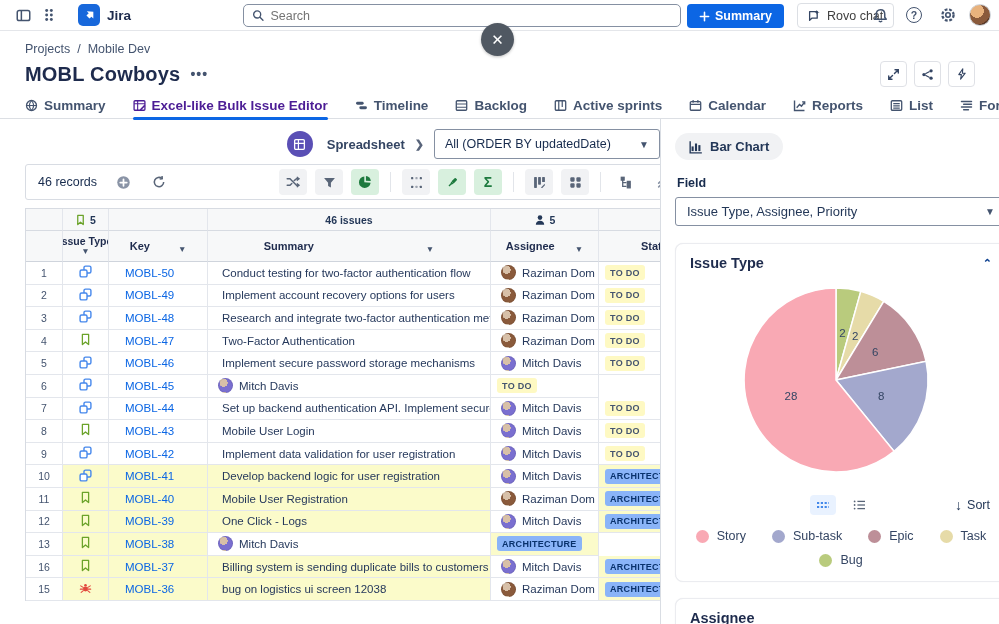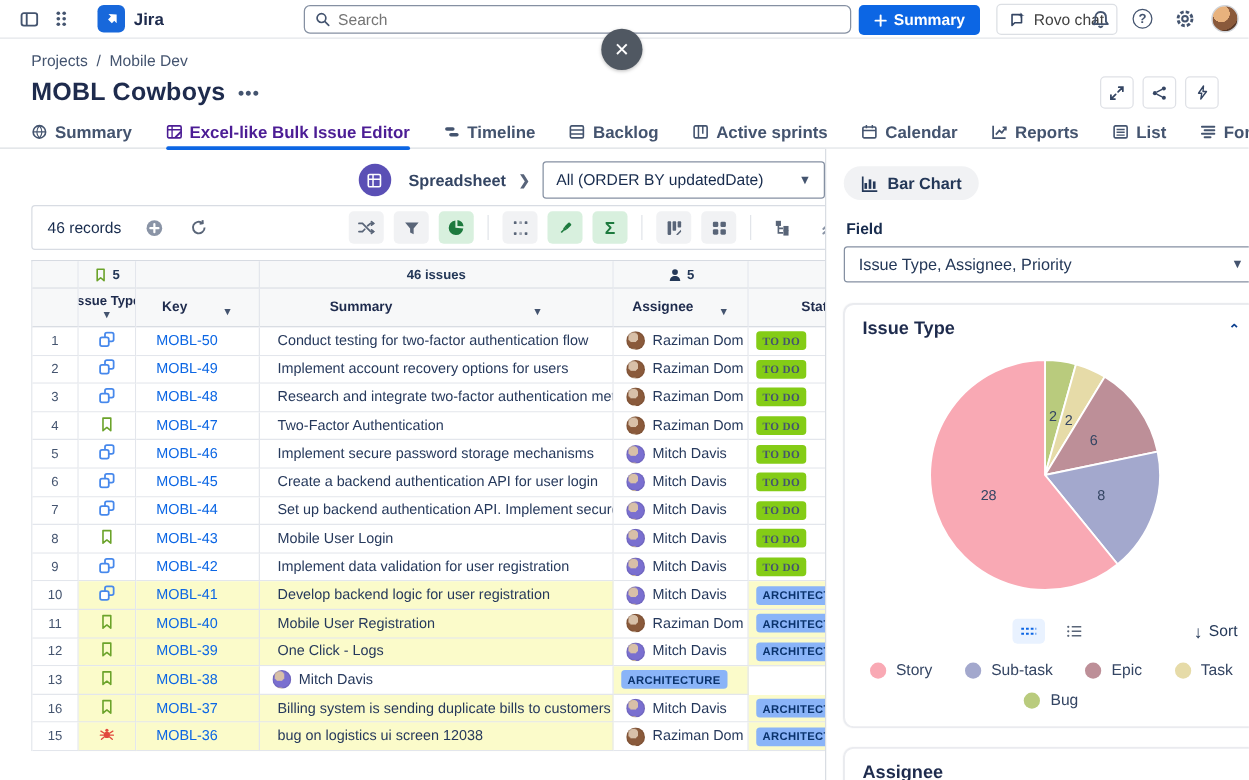--- a/index.html
+++ b/index.html
@@ -71,21 +71,21 @@
   .hdrrow .tcell { background:#f7f8f9; height:31px; font-weight:700; font-size:11px; color:#1e2b4d; justify-content:center; gap:4px; border-bottom:1px solid #cfd4dc; }
   .hdrrow .hchev { font-size:8.5px; color:#44546f; margin-top:5px; }
   .c-num { justify-content:center; color:#44546f; font-size:10.5px; background:#fff; }
   .c-type { justify-content:center; }
   .c-key { color:#0b66e4; padding-left:16px; cursor:pointer; }
   .c-sum { padding-left:14px; color:#26395c; text-overflow:ellipsis; }
   .c-asg { gap:6px; color:#26395c; padding-left:10px; }
   .c-status { padding-left:6px; }
   .hl { background:#fbfbca !important; }
   .stbadge { font-size:9px; font-weight:700; letter-spacing:.3px; border-radius:3px; padding:2.5px 5px; white-space:nowrap; }
-  .st-todo { background:#84cc16; color:#44546f;font-family:Liberation Serif, serif; }
+  .st-todo { background:#fef9c3; color:#44546f; }
   .st-arch { background:#8ab4f8; color:#09326c; }
   .av { width:15px; height:15px; border-radius:50%; flex:none; border:1px solid rgba(0,0,0,.08); }
 
   
   .toggle-row { display:flex; gap:9px; }
   .pill { height:27px; border-radius:14px; display:flex; align-items:center; gap:7px; font-size:13px; font-weight:700; padding:0 14px; cursor:pointer; }
   .pill.pie { background:#e9f2ff; color:#0c66e4; }
   .pill.bar { background:#f1f2f4; color:#243858; }
   .field-label { font-size:12.5px; font-weight:700; margin:16px 0 7px 2px; color:#172b4d; }
   .field-select { height:29px; border:1px solid #8590a2; border-radius:3px; display:flex; align-items:center; justify-content:space-between; padding:0 11px; font-size:13px; color:#243858; cursor:pointer; background:#fff; }
@@ -519,21 +519,20 @@
           </div>
           <div class="trow">
             <div class="tcell c-num">6</div>
             <div class="tcell c-type">
               <span><svg width="13" height="13" viewBox="0 0 12 12">
                   <rect x="4.6" y="1" width="6.4" height="6.4" rx="1.4" fill="none" stroke="#4688ec" stroke-width="1.3"></rect>
                   <rect x="1" y="4.6" width="6.4" height="6.4" rx="1.4" fill="#fff" stroke="#4688ec" stroke-width="1.3"></rect>
                 </svg></span>
             </div>
             <div class="tcell c-key">MOBL-45</div>
-            <div class="tcell c-sum">Create a backend authentication API for user login</div>
             <div class="tcell c-asg">
               <span class="av" style="background:radial-gradient(circle at 35% 30%, #d8c0a8 0 32%, #7a6fd0 33%)"></span>
               <span>Mitch Davis</span>
             </div>
             <div class="tcell c-status">
               <span class="stbadge st-todo">TO DO</span>
             </div>
           </div>
           <div class="trow">
             <div class="tcell c-num">7</div>

